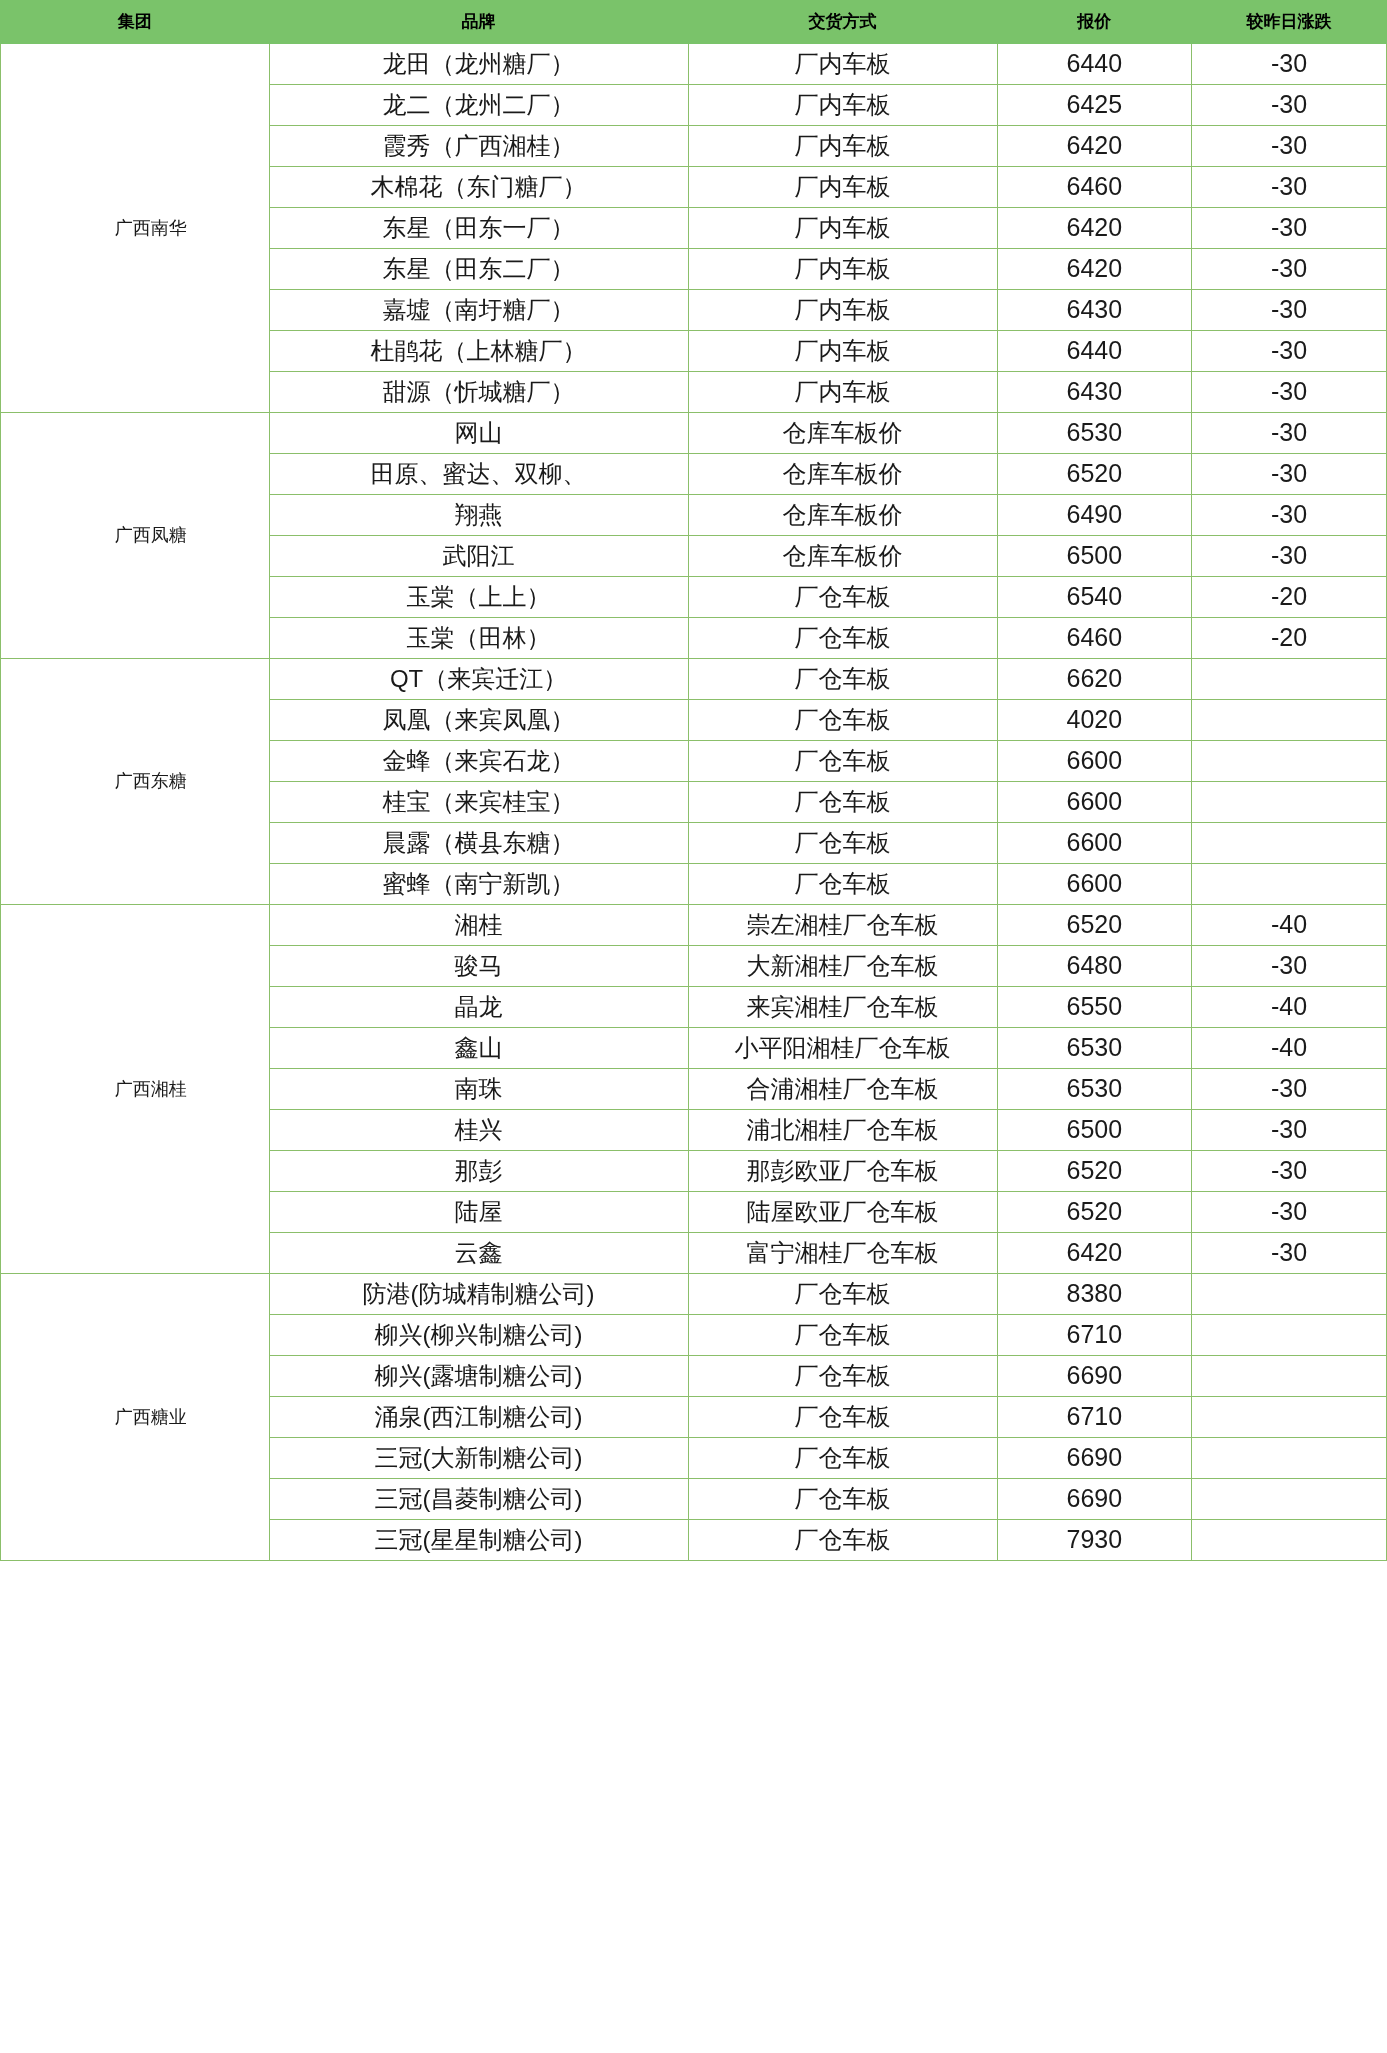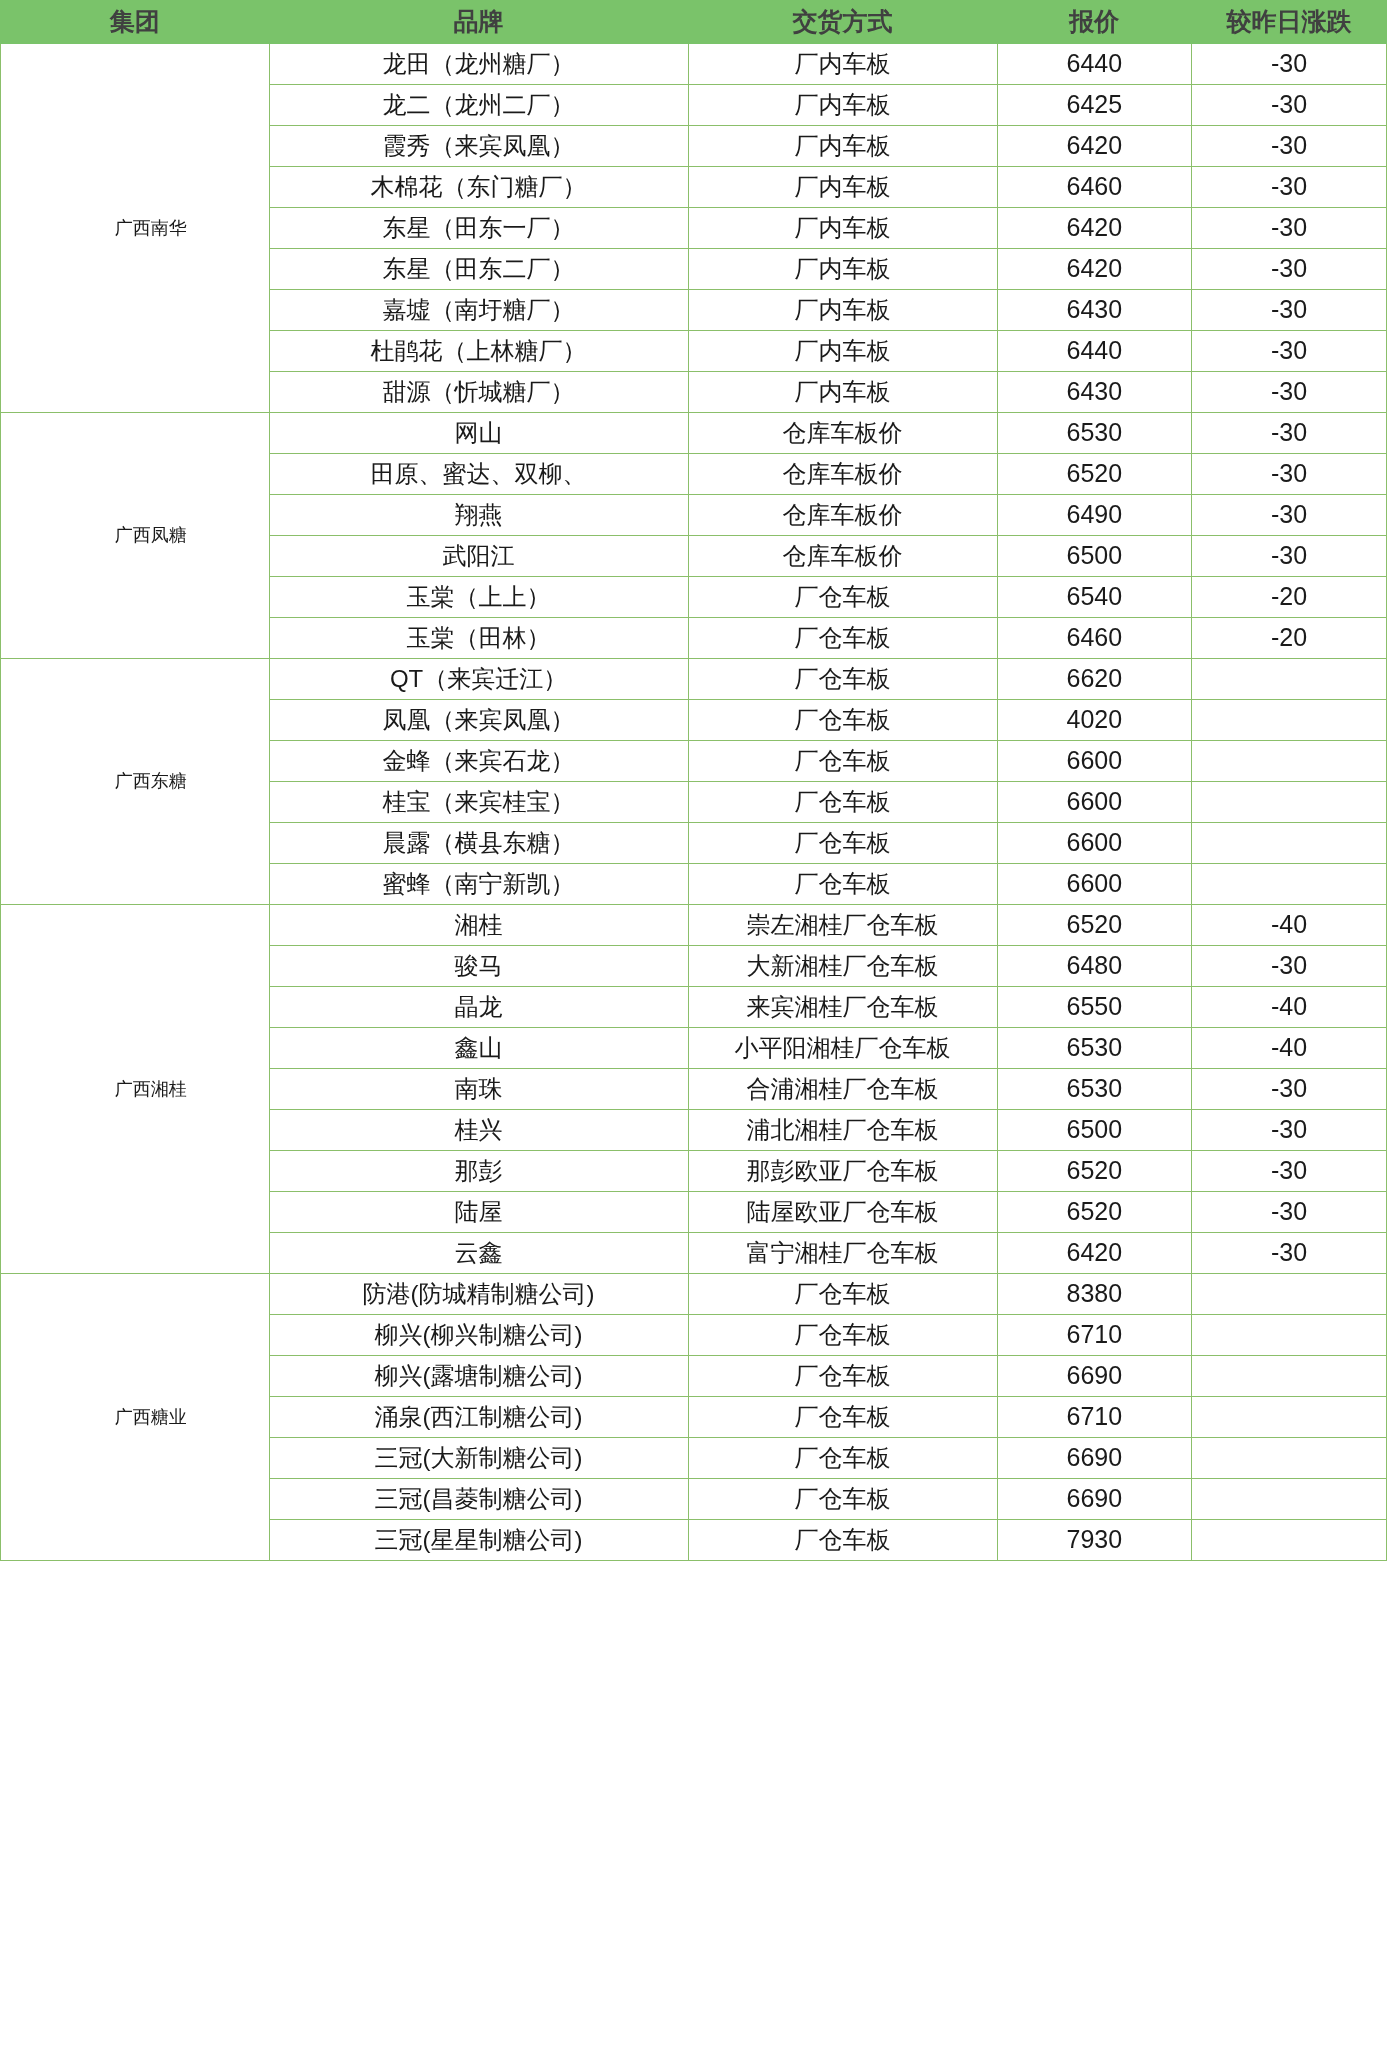--- a/index.html
+++ b/index.html
@@ -27,23 +27,23 @@
     vertical-align: middle;
     font-size: 24px;
     color: #1a1a1a;
     padding: 0;
     height: 40px;
     line-height: 1.25;
     background: #ffffff;
   }
   .price-table thead th {
     background: #7ac36a;
-    color: #404040;
+    color: #000000;
     font-weight: bold;
-    font-size: 25px;
+    font-size: 17px;
     border: 1px solid #7ac36a;
     height: 42px;
   }
   td.group-cell {
     font-size: 18px;
     padding-left: 32px;
   }
   td.price-cell, td.change-cell {
     font-size: 25px;
   }
@@ -84,21 +84,21 @@
         <td class="price-cell down">6440</td>
         <td class="change-cell down">-30</td>
       </tr>
       <tr>
         <td class="brand-cell">龙二（龙州二厂）</td>
         <td class="delivery-cell">厂内车板</td>
         <td class="price-cell down">6425</td>
         <td class="change-cell down">-30</td>
       </tr>
       <tr>
-        <td class="brand-cell">霞秀（来宾凤凰）</td>
+        <td class="brand-cell">霞秀（广西湘桂）</td>
         <td class="delivery-cell">厂内车板</td>
         <td class="price-cell down">6420</td>
         <td class="change-cell down">-30</td>
       </tr>
       <tr>
         <td class="brand-cell">木棉花（东门糖厂）</td>
         <td class="delivery-cell">厂内车板</td>
         <td class="price-cell down">6460</td>
         <td class="change-cell down">-30</td>
       </tr>

